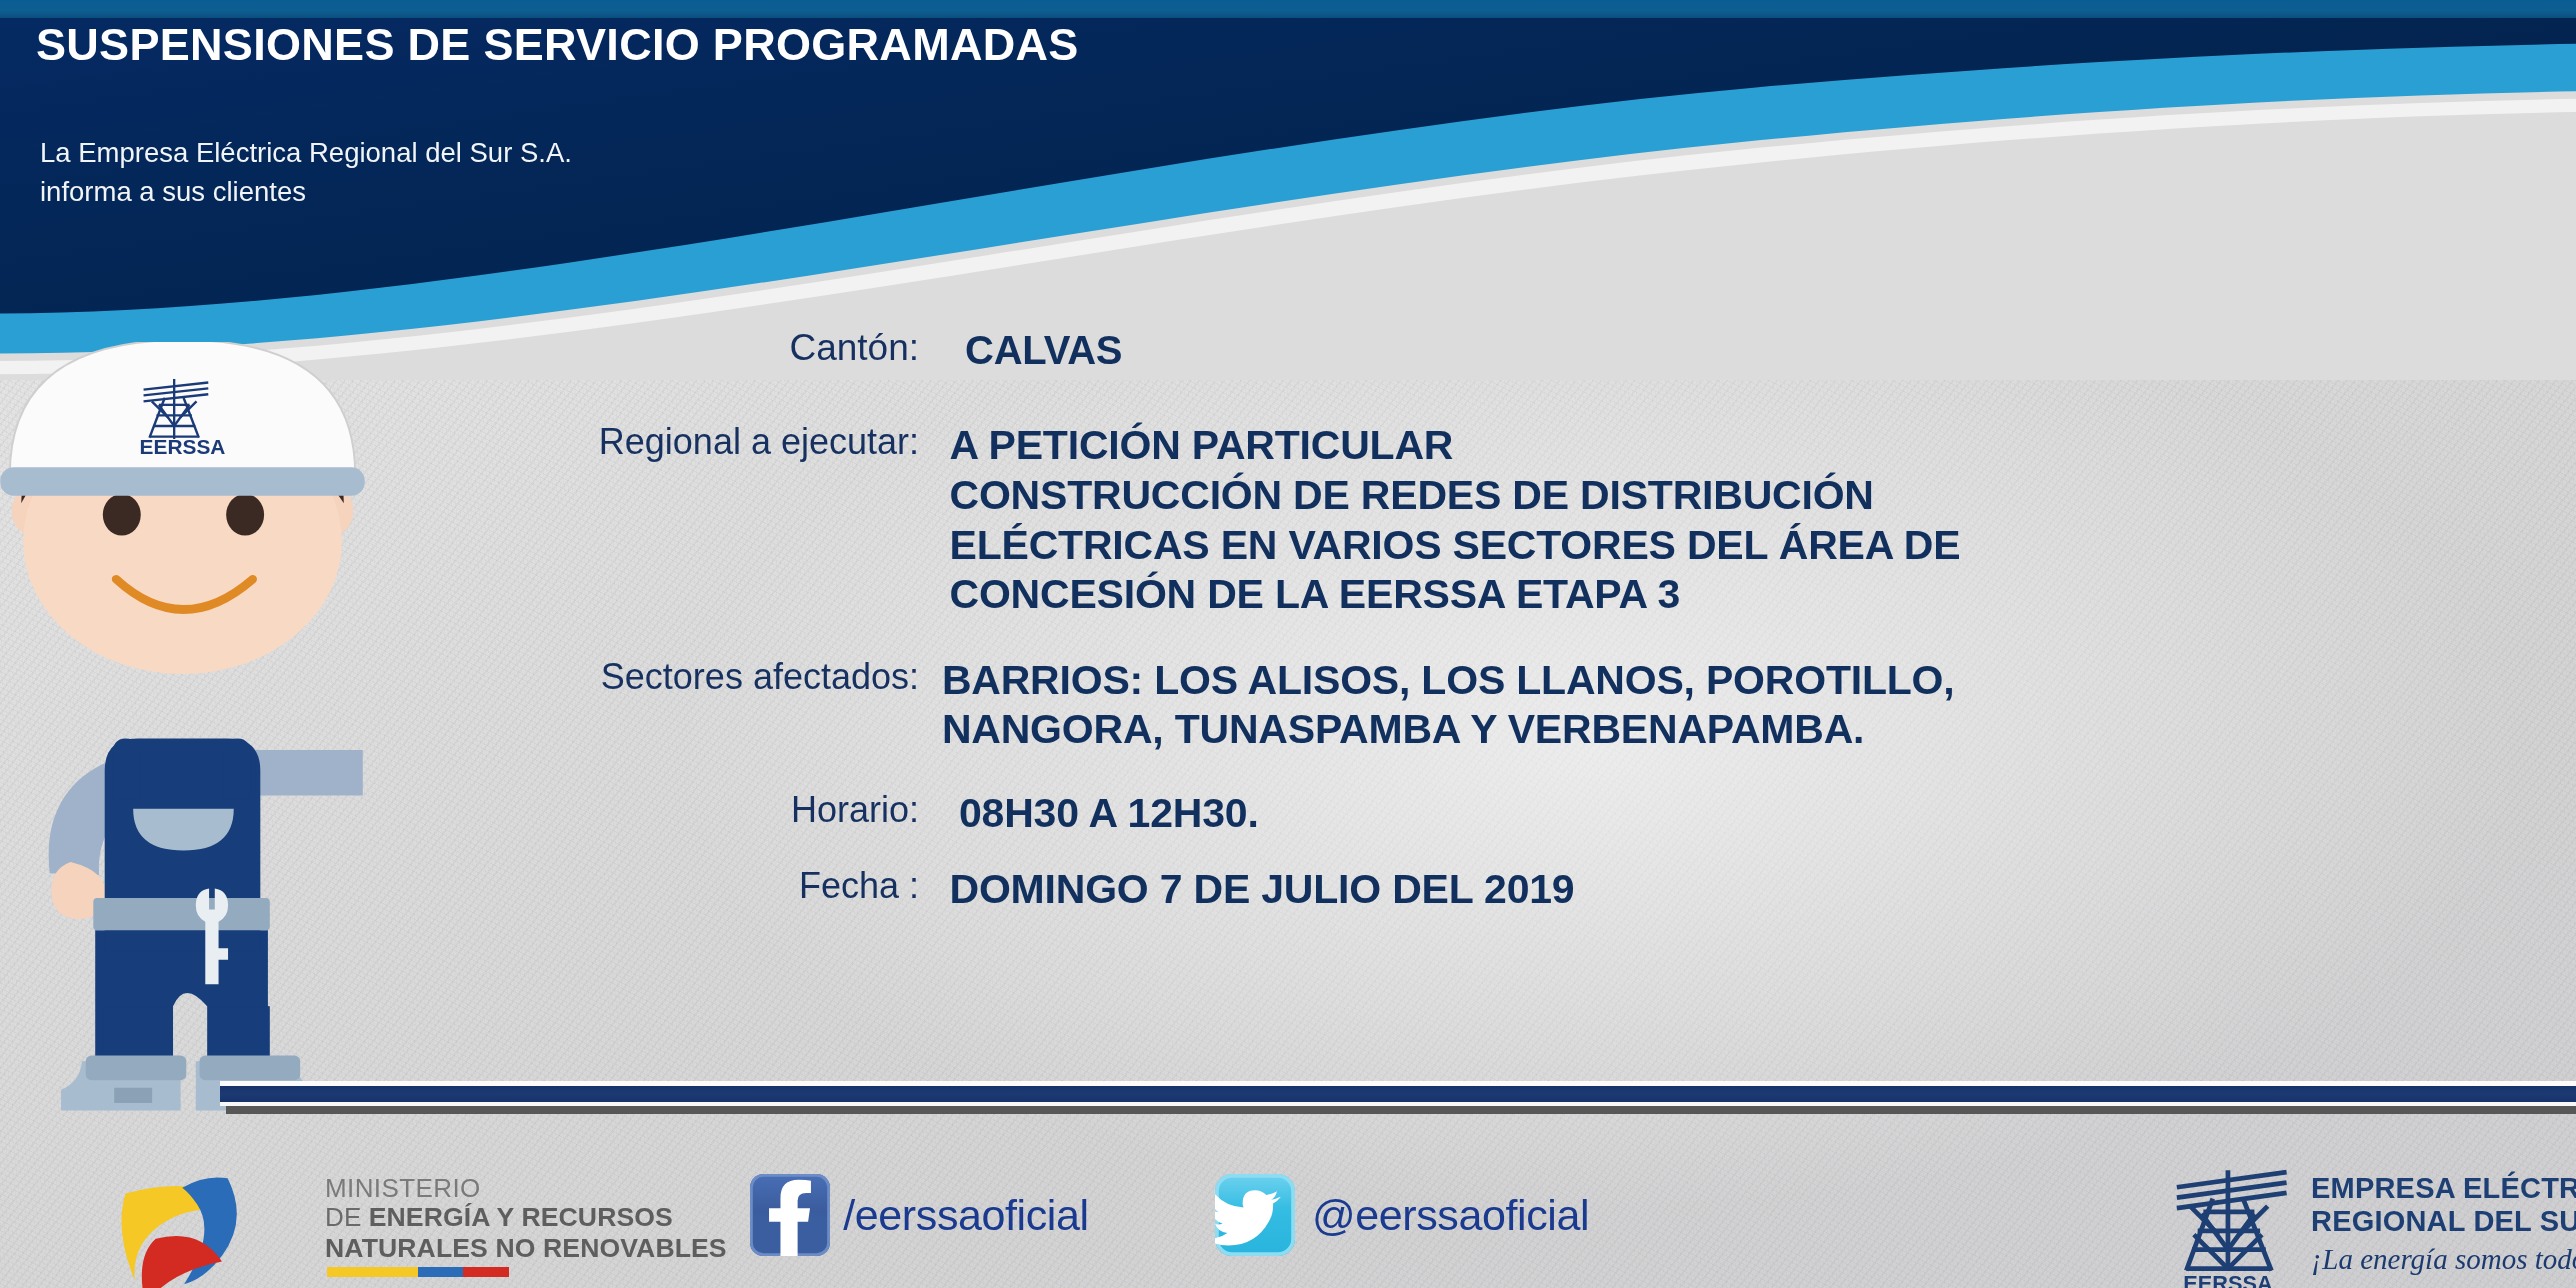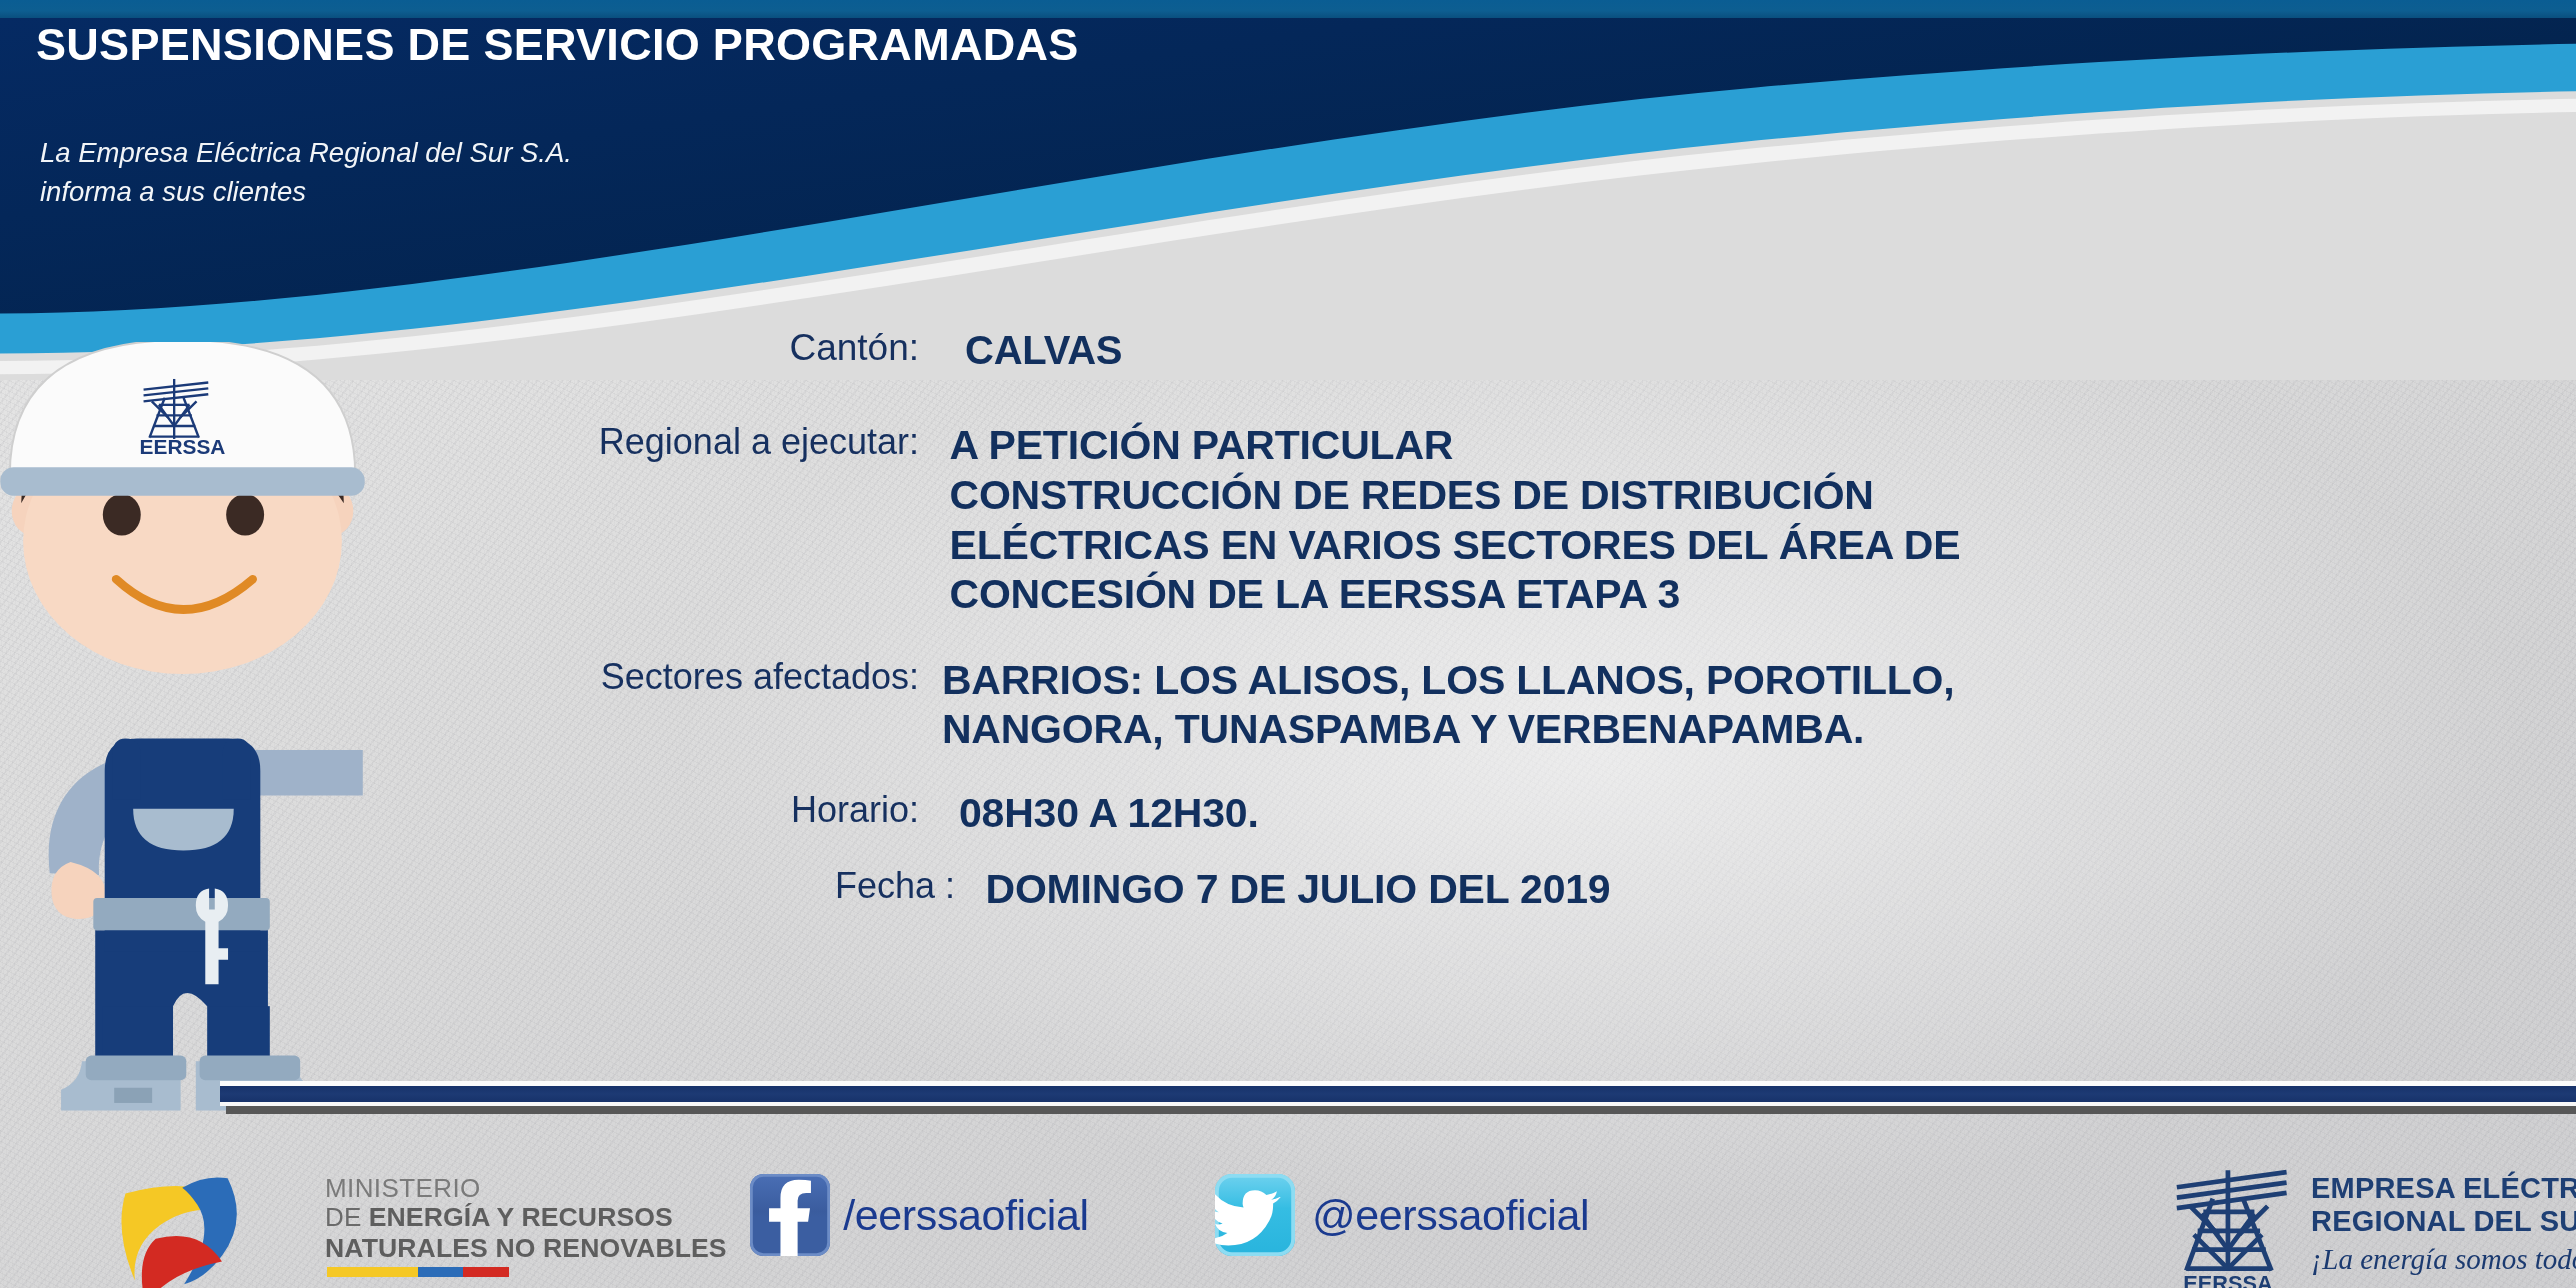--- a/index.html
+++ b/index.html
@@ -28,21 +28,21 @@
   #headerSvg { position:absolute; left:0; top:0; width:2576px; height:380px; }
   #headTitle {
     position:absolute; left:36px; top:19px; width:1424px;
     color:#ffffff; font-size:45px; font-weight:bold; letter-spacing:0.3px;
     white-space:nowrap;
   }
   #headSub {
     position:absolute; left:40px; top:133px; width:949px;
     color:#f2f5f8; font-size:27.5px; line-height:1.42; font-weight:400;
   }
-  #headSub div { white-space:nowrap;font-style:italic; }
+  #headSub div { white-space:nowrap; }
 
   
   #mascot { position:absolute; left:-17px; top:342px; width:418px; height:797px; }
 
   
   #info { position:absolute; left:0; top:326px; width:2324px; }
   .row { display:flex; align-items:flex-start; margin-bottom:0; }
   .lbl {
     width:940px; text-align:right; padding-right:21px;
     color:#16305f; font-size:36px; font-weight:400; line-height:1.18;
@@ -55,21 +55,21 @@
   .val div { white-space:nowrap; }
   .r-canton  { margin-top:0px; }
   .r-canton .lbl { font-size:37px; }
   .r-canton .val { font-size:40px; padding-left:25px; }
   .r-trab { margin-top:47px; }
   .r-trab .val { padding-left:9.5px; }
   .r-sect { margin-top:36px; }
   .r-sect .val { padding-left:1.9px; }
   .r-hora { margin-top:34px; }
   .r-hora .val { padding-left:19px; }
-  .r-fecha { margin-top:26px;margin-left:36px; }
+  .r-fecha { margin-top:26px; }
   .r-fecha .val { padding-left:9.5px; }
 
   
   #divwrap { position:absolute; left:220px; top:1081px; width:2356px; height:34px; }
   #divwhite { position:absolute; left:0; top:0; width:2356px; height:4.7px; background:#fbfbfb; }
   #divnavy  { position:absolute; left:0; top:4.7px; width:2356px; height:16px;
               background:linear-gradient(180deg,#17326a 0%,#1d3a74 50%,#17326a 100%); }
   #divwhite2{ position:absolute; left:0; top:21px; width:2356px; height:3.8px; background:#f7f7f7; }
   #divgray  { position:absolute; left:5.7px; top:25px; width:2350px; height:7.6px; background:#575757; }
 

